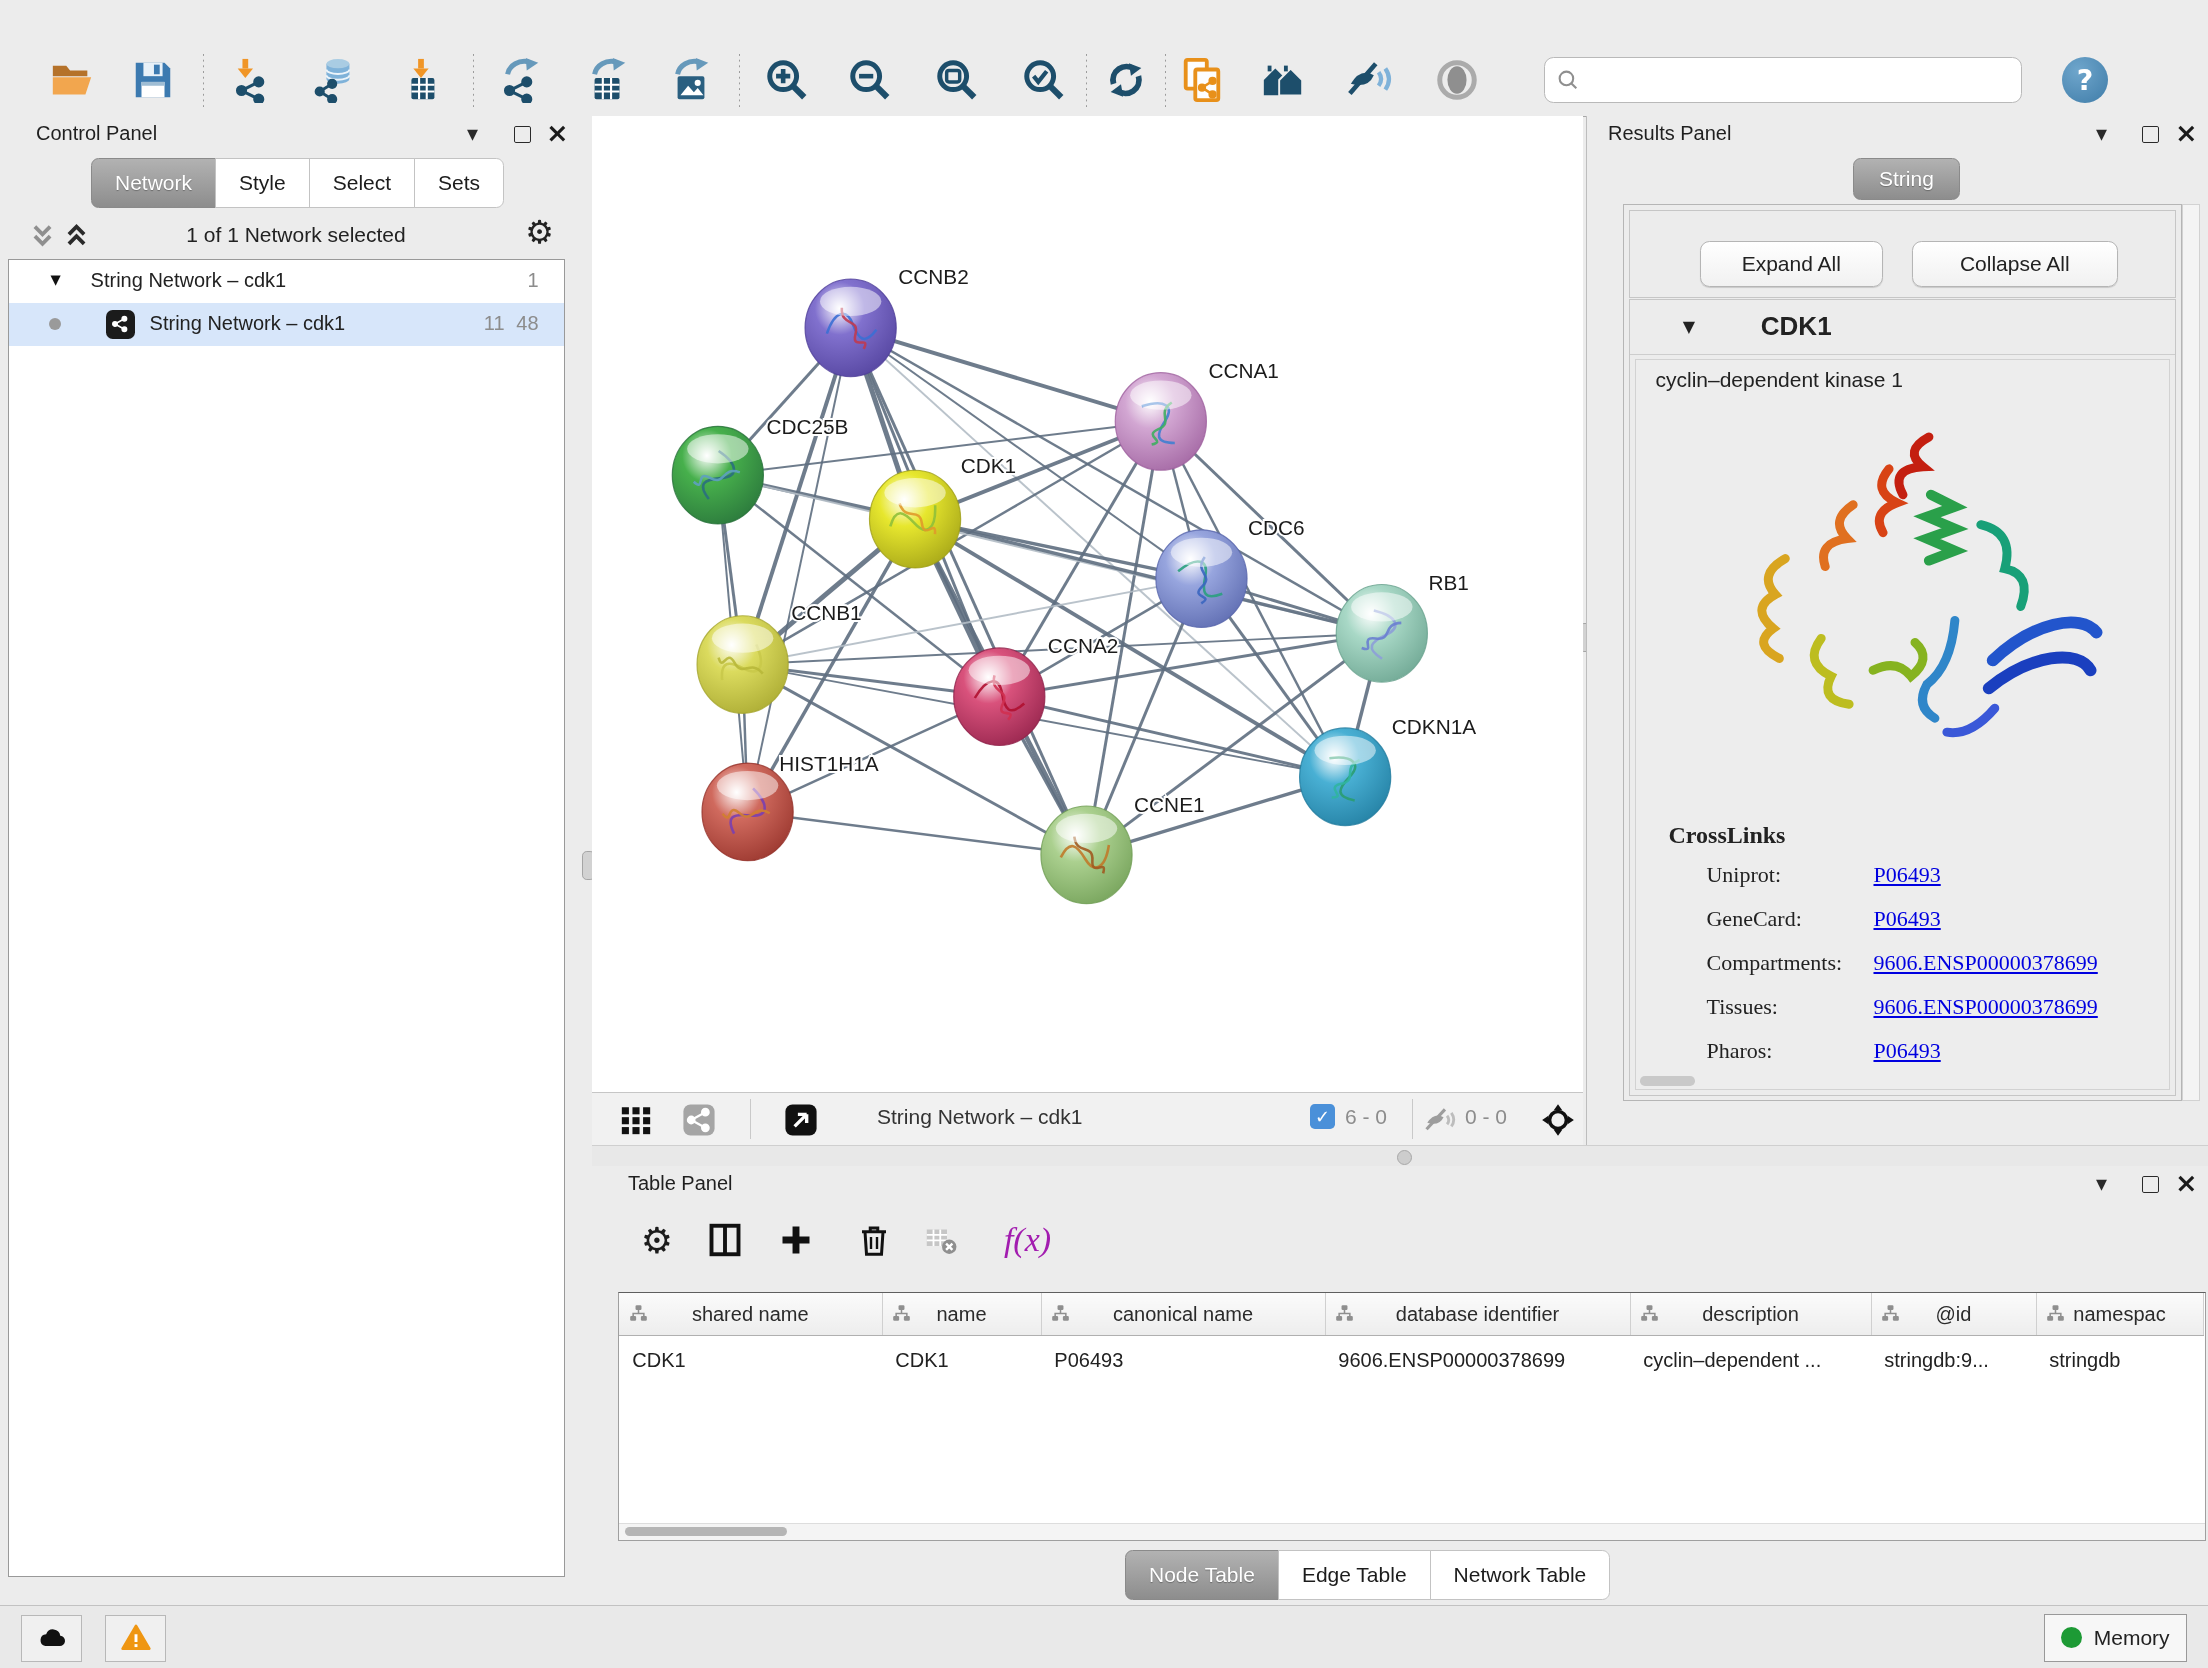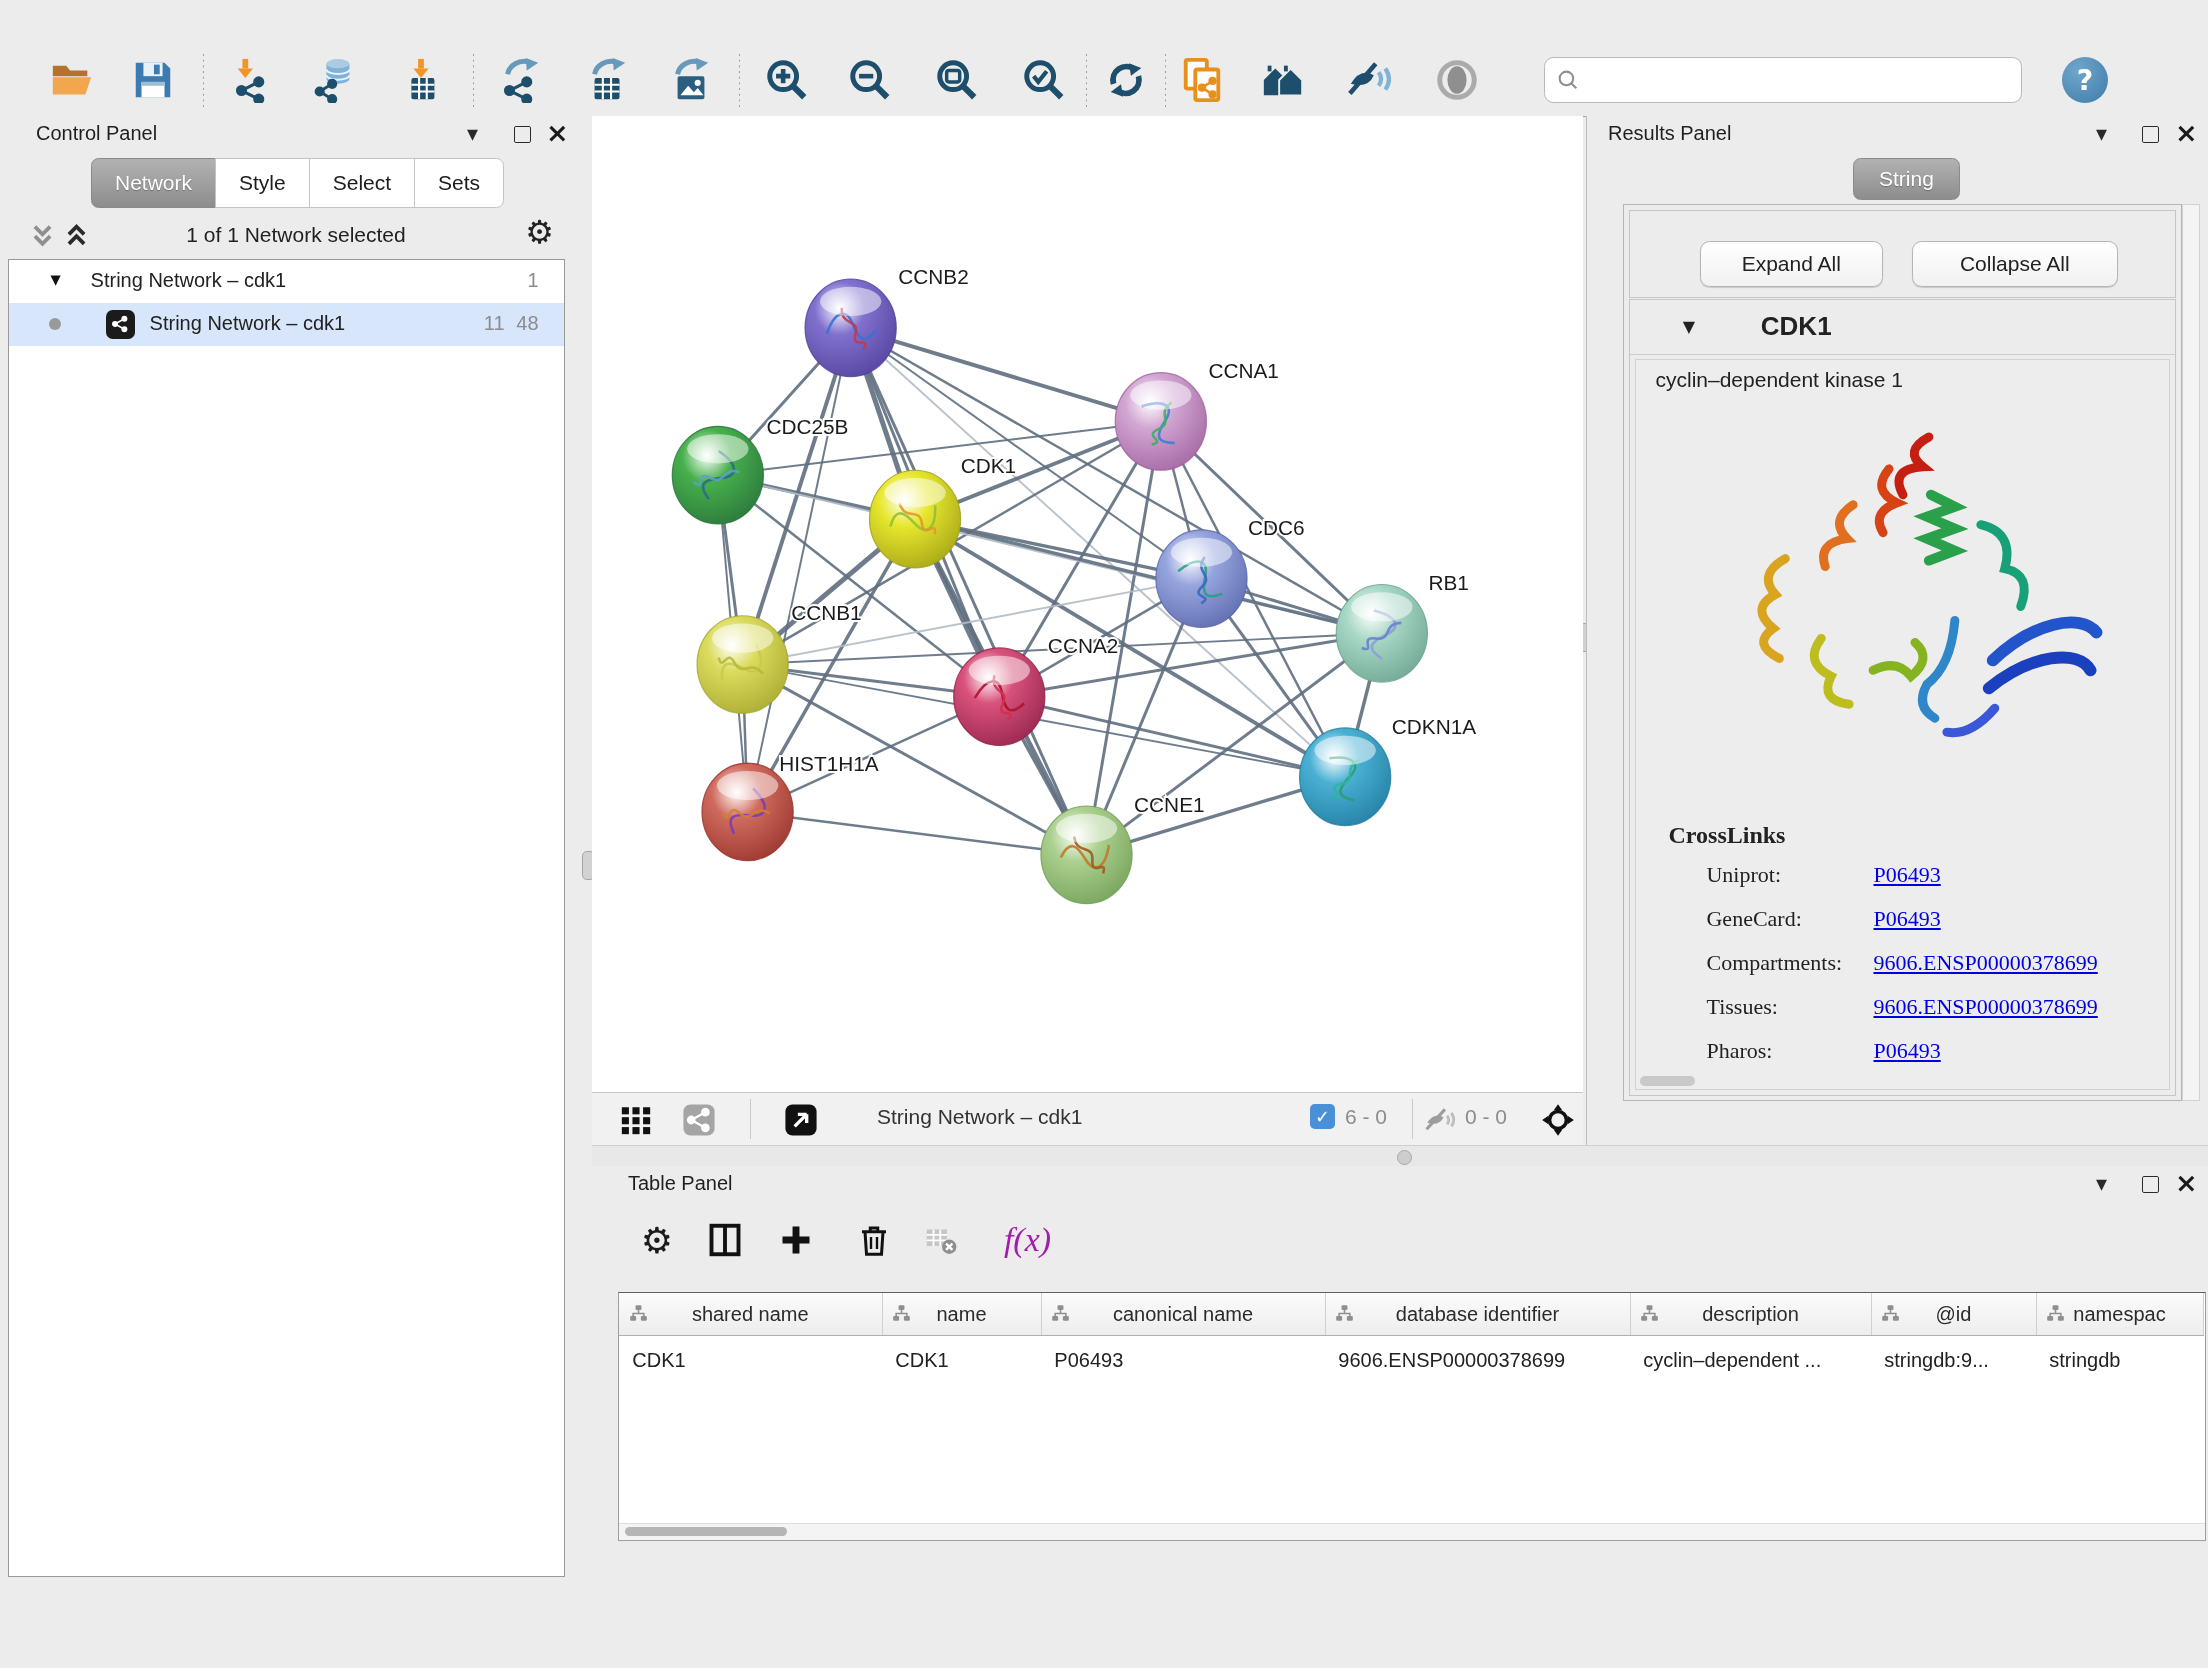--- a/index.html
+++ b/index.html
@@ -809,17 +809,40 @@
               <td>stringdb:9...</td>
               <td>stringdb</td>
             </tr>
           </tbody>
         </table>
       <div id="tp-hscroll">
         <span class="thumb"></span>
       </div>
     </div>
 
+    <div id="tp-tabs">
+        <div class="seg-tab active">Node Table</div>
+        <div class="seg-tab">Edge Table</div>
+        <div class="seg-tab">Network Table</div>
+      </div>
   </div>
 
+  <div id="statusbar">
+    <span class="sb-btn" style="left:21px">
+      <svg viewBox="0 0 24 24">
+          <path d="M7 18a4.5 4.5 0 0 1 .6-8.9 5.5 5.5 0 0 1 10.6 1.2 3.6 3.6 0 0 1-.6 7.7z" fill="#111"></path>
+        </svg>
+    </span>
+    <span class="sb-btn" style="left:105px">
+      <svg viewBox="0 0 24 24">
+          <path d="M12 3 22 20H2z" fill="#ef9612" stroke="#ef9612" stroke-width="2" stroke-linejoin="round"></path>
+          <rect x="10.9" y="9.2" width="2.2" height="5.8" fill="#fff"></rect>
+          <rect x="10.9" y="16.6" width="2.2" height="2.2" fill="#fff"></rect>
+        </svg>
+    </span>
+    <span id="memory-btn">
+      <span id="memory-dot"></span>
+      <span>Memory</span>
+    </span>
+  </div>
 
 </div>
 
 
 </body></html>

